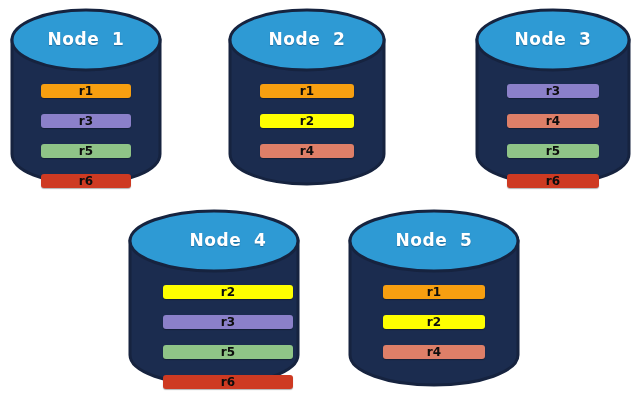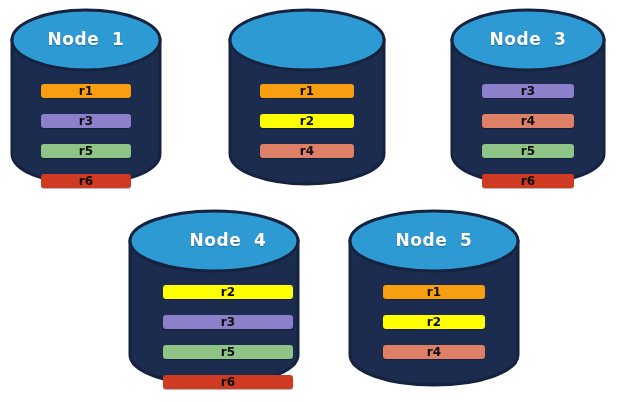--- a/index.html
+++ b/index.html
@@ -98,33 +98,34 @@
         <div class="record" style="background: rgb(206, 58, 34);">
           <span class="record-label">r6</span>
         </div>
       </div>
     </div>
     <div class="node" style="left: 228px; top: 8px; width: 158px; height: 178px;">
       <svg class="node-svg" width="158" height="178">
         <path d="M 2 32 L 2 146 A 77 30 0 0 0 156 146 L 156 32 Z" fill="#1b2c4f" stroke="#16233f" stroke-width="3"></path>
         <ellipse cx="79" cy="32" rx="77" ry="30" fill="#2e9ad4" stroke="#16233f" stroke-width="3"></ellipse>
       </svg>
+      <div class="node-title" style="top: 23px;">Node  2</div>
       <div class="records" style="top: 76px; padding-left: 32px; padding-right: 32px; box-sizing: border-box;">
         <div class="record" style="background: rgb(247, 159, 16);">
           <span class="record-label">r1</span>
         </div>
         <div class="record" style="background: rgb(255, 255, 0);">
           <span class="record-label">r2</span>
         </div>
         <div class="record" style="background: rgb(222, 127, 104);">
           <span class="record-label">r4</span>
         </div>
       </div>
     </div>
-    <div class="node" style="left: 450px; top: 8px; width: 156px; height: 178px;">
+    <div class="node" style="left: 475px; top: 8px; width: 156px; height: 178px;">
       <svg class="node-svg" width="156" height="178">
         <path d="M 2 32 L 2 146 A 76 30 0 0 0 154 146 L 154 32 Z" fill="#1b2c4f" stroke="#16233f" stroke-width="3"></path>
         <ellipse cx="78" cy="32" rx="76" ry="30" fill="#2e9ad4" stroke="#16233f" stroke-width="3"></ellipse>
       </svg>
       <div class="node-title" style="top: 23px;">Node  3</div>
       <div class="records" style="top: 76px; padding-left: 32px; padding-right: 32px; box-sizing: border-box;">
         <div class="record" style="background: rgb(139, 128, 201);">
           <span class="record-label">r3</span>
         </div>
         <div class="record" style="background: rgb(222, 127, 104);">

